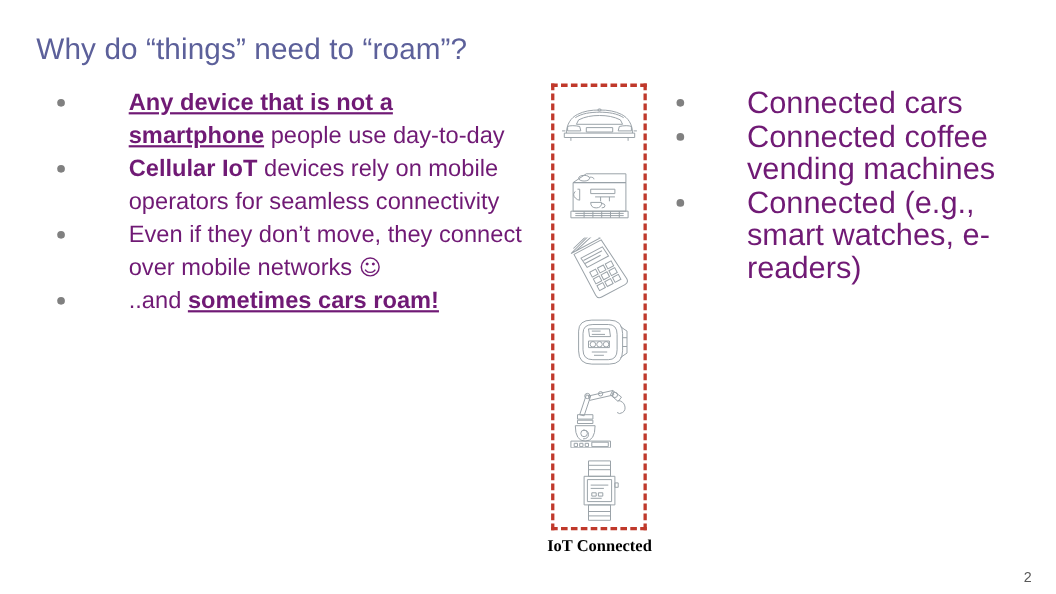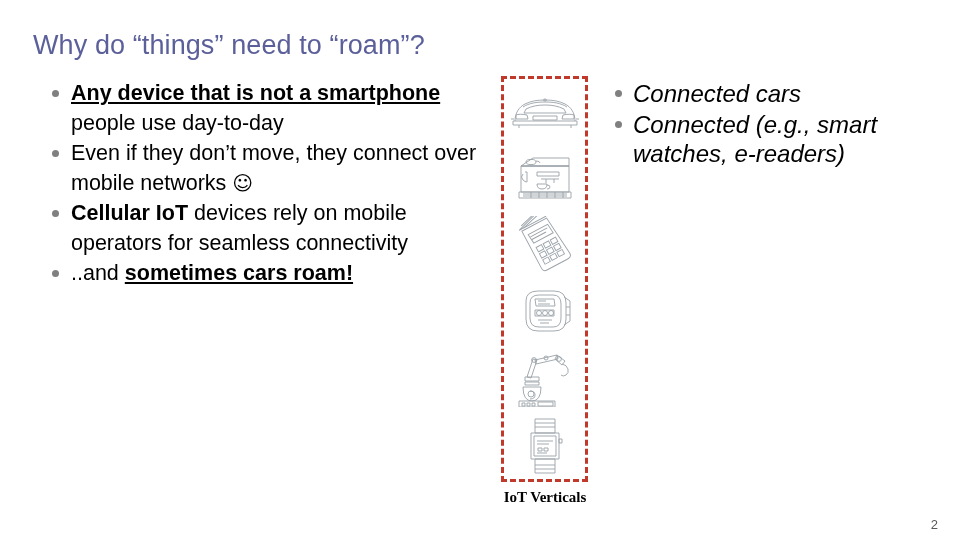--- a/index.html
+++ b/index.html
@@ -62,25 +62,25 @@
     height: 7px;
     border-radius: 50%;
     background: #808080;
     margin-top: 11px;
     margin-right: 12px;
   }
   .bullet-text {
     flex: 1 1 auto;
     font-size: 21.5px;
     line-height: 29.5px;
-    color: #000000;
+    color: #701a75;
+    margin-left: 46px;
   }
   .col-right .bullet-text {
-    font-style: italic;
-    font-size: 24px;
+    font-size: 28px;
     line-height: 29.5px;
   }
   .col-right .bullet-mark {
     margin-top: 11px;
     margin-right: 11px;
   }
 
   .b { font-weight: bold; }
   .bu { font-weight: bold; text-decoration: underline; }
   .smiley {
@@ -152,42 +152,46 @@
 
   <div class="col col-left">
 
     <div class="bullet-row">
       <span class="bullet-mark"></span>
       <span class="bullet-text"><span class="bu">Any device that is not a smartphone</span><span> people use day-to-day</span></span>
     </div>
 
     <div class="bullet-row">
       <span class="bullet-mark"></span>
+      <span class="bullet-text"><span class="b">Cellular IoT</span><span> devices rely on mobile operators for seamless connectivity</span></span>
+    </div>
+
+    <div class="bullet-row">
+      <span class="bullet-mark"></span>
       <span class="bullet-text"><span>Even if they don’t move, they connect over mobile networks </span><span class="smiley">☺</span></span>
     </div>
 
     <div class="bullet-row">
       <span class="bullet-mark"></span>
-      <span class="bullet-text"><span class="b">Cellular IoT</span><span> devices rely on mobile operators for seamless connectivity</span></span>
-    </div>
-
-    <div class="bullet-row">
-      <span class="bullet-mark"></span>
       <span class="bullet-text"><span>..and </span><span class="bu">sometimes cars roam!</span></span>
     </div>
 
   </div>
 
   <div class="col col-right">
 
     <div class="bullet-row">
       <span class="bullet-mark"></span>
       <span class="bullet-text">Connected cars</span>
     </div>
 
+    <div class="bullet-row">
+      <span class="bullet-mark"></span>
+      <span class="bullet-text">Connected coffee vending machines</span>
+    </div>
 
 
 
     <div class="bullet-row">
       <span class="bullet-mark"></span>
       <span class="bullet-text">Connected (e.g., smart watches, e-readers)</span>
     </div>
 
   </div>
 
@@ -301,17 +305,17 @@
         <path d="M22 31 L26 31 L26 34 L22 34 Z"></path>
         <path d="M15 36 L25 36"></path>
         <path d="M37 22 L40 22 L40 26 L37 26 Z"></path>
         <path d="M13 6 L33 6 M13 10 L33 10"></path>
         <path d="M13 48 L33 48 M13 52 L33 52"></path>
       </svg>
     </div>
 
   </div>
 
-  <div class="figure-caption">IoT Verticals</div>
+  <div class="figure-caption">IoT Connected</div>
 
   <div class="page-number">2</div>
 
 </div>
 
 </body></html>

